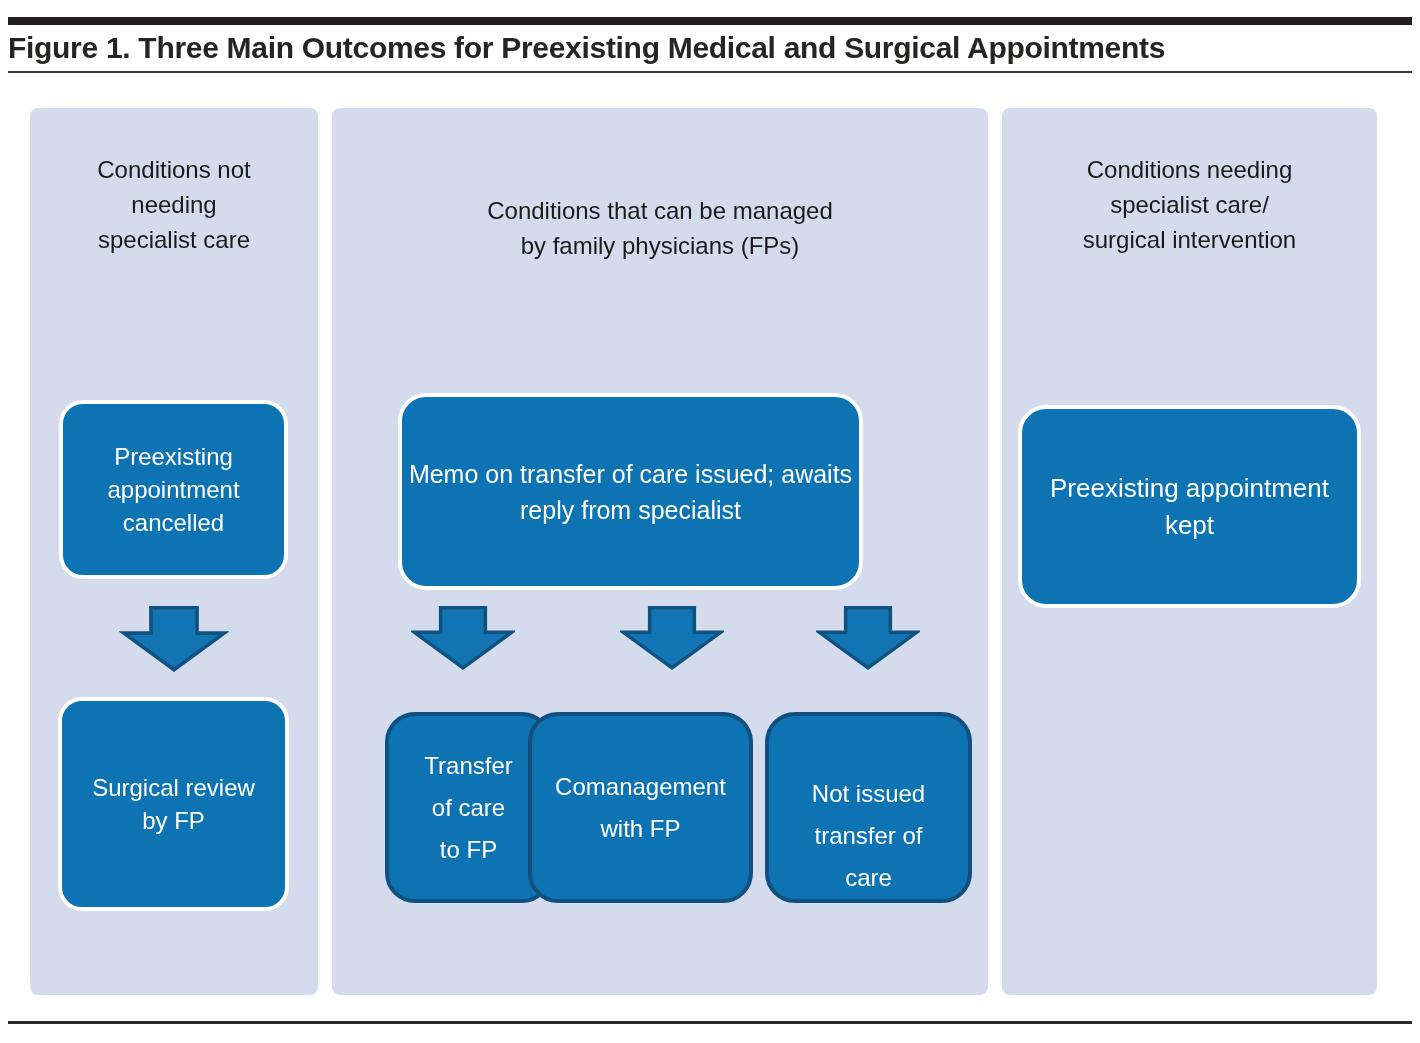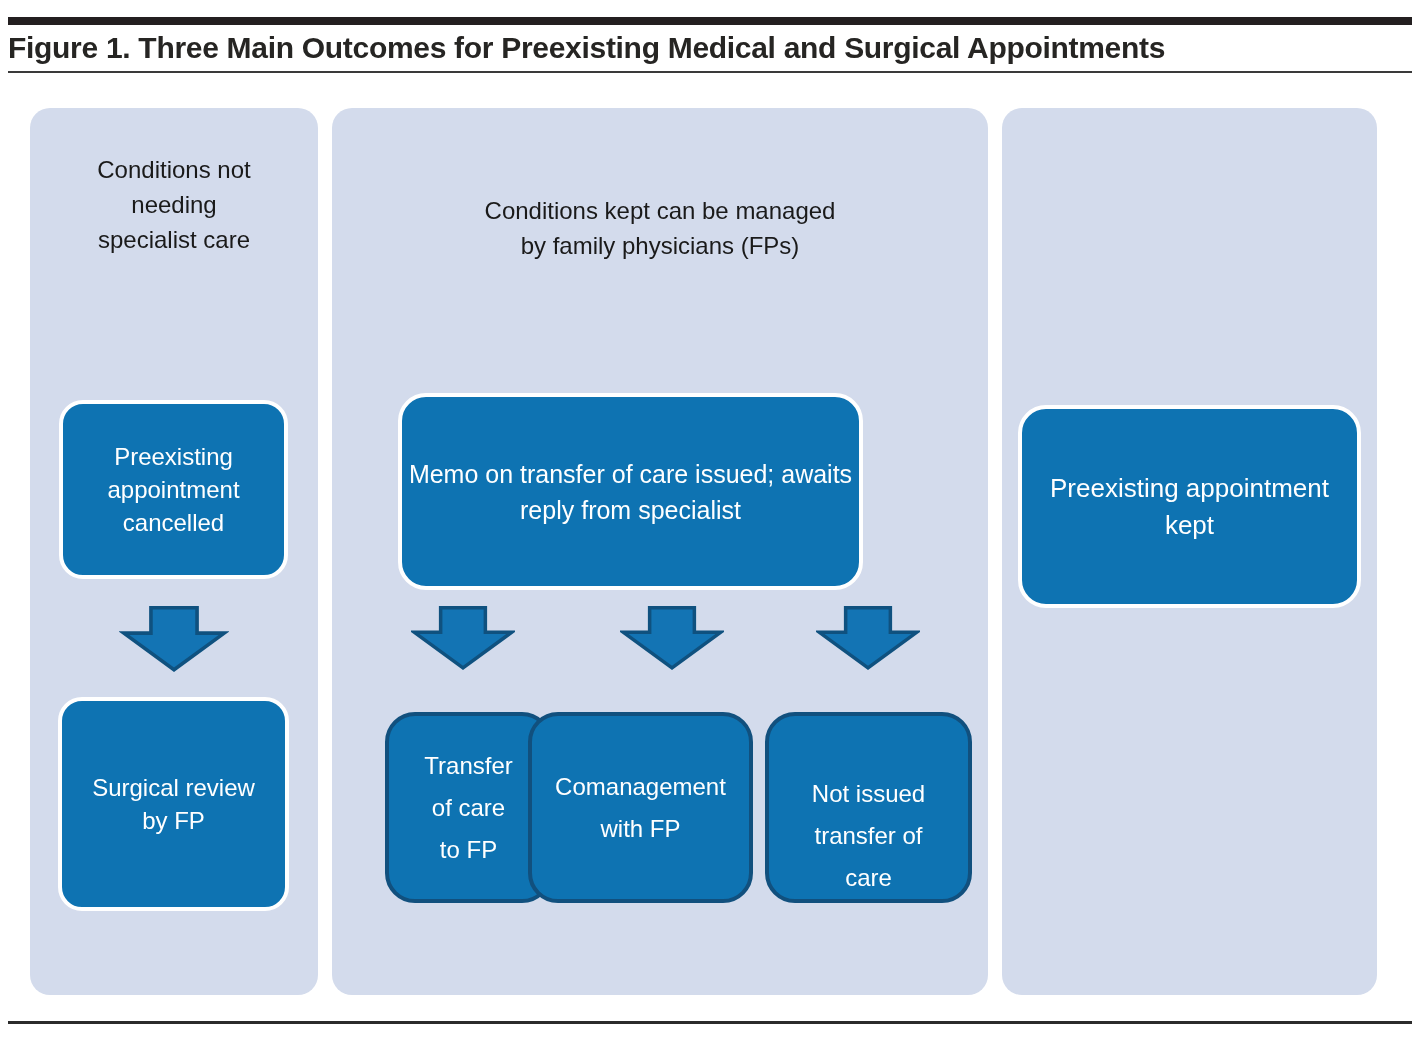--- a/index.html
+++ b/index.html
@@ -6,21 +6,21 @@
   body{width:1420px;height:1043px;position:relative;overflow:hidden;
        font-family:"Liberation Sans",sans-serif;-webkit-font-smoothing:antialiased;}
   .abs{position:absolute;}
   
   .top-bar{left:8px;top:17px;width:1404px;height:8px;background:#231f20;}
   .title{left:8px;top:29px;width:1404px;font-size:30px;font-weight:bold;
          color:#262523;letter-spacing:-0.3px;line-height:38px;}
   .title-rule{left:8px;top:71px;width:1404px;height:2px;background:#3a3a3a;}
   .bottom-rule{left:8px;top:1021px;width:1404px;height:3px;background:#2b2b2b;}
   
-  .column{top:108px;height:887px;background:#d3dbec;border-radius:20px;}
+  .column{top:108px;height:887px;background:#d3dbec;border-radius:8px;}
   .col1{left:30px;width:288px;}
   .col2{left:332px;width:656px;}
   .col3{left:1002px;width:375px;}
   .col-header{width:100%;text-align:center;color:#1a1a1a;font-size:24px;
               line-height:35px;white-space:pre-line;}
   
   .arrow{display:block;}
   .arrow-wrap{display:flex;justify-content:center;width:100%;}
   
   .box{background:#0e73b2;color:#ffffff;display:flex;align-items:center;
@@ -65,21 +65,21 @@
         <use href="#down-arrow"></use>
       </svg>
   </div>
   <div class="abs box white-border fs24" style="left:28px;top:589px;width:231px;height:214px;">
     <span class="lbl">Surgical review
 by FP</span>
   </div>
 </div>
 
 <div class="abs column col2">
-  <div class="abs col-header" style="top:85px;">Conditions kept can be managed
+  <div class="abs col-header" style="top:85px;">Conditions that can be managed
 by family physicians (FPs)</div>
   <div class="abs arrow-wrap" style="top:294px;">
     <svg class="arrow" width="117" height="76" viewBox="0 0 117 73">
         <use href="#down-arrow"></use>
       </svg>
   </div>
   <div class="abs box white-border fs25" style="left:66px;top:285px;width:465px;height:197px;border-radius:28px;">
     <span class="lbl">Memo on transfer of care issued; awaits
 reply from specialist</span>
   </div>
@@ -110,20 +110,23 @@
 with FP</span>
   </div>
   <div class="abs box dark-border fs24 tall-lines" style="left:433px;top:604px;width:207px;height:191px;align-items:flex-end;">
     <span class="lbl">Not issued
 transfer of
 care</span>
   </div>
 </div>
 
 <div class="abs column col3">
+  <div class="abs col-header" style="top:44px;">Conditions needing
+specialist care/
+surgical intervention</div>
   <div class="abs arrow-wrap" style="top:306px;">
     <svg class="arrow" width="117" height="76" viewBox="0 0 117 73">
         <use href="#down-arrow"></use>
       </svg>
   </div>
   <div class="abs box white-border fs26" style="left:16px;top:297px;width:343px;height:203px;border-radius:28px;">
     <span class="lbl">Preexisting appointment
 kept</span>
   </div>
 </div>

